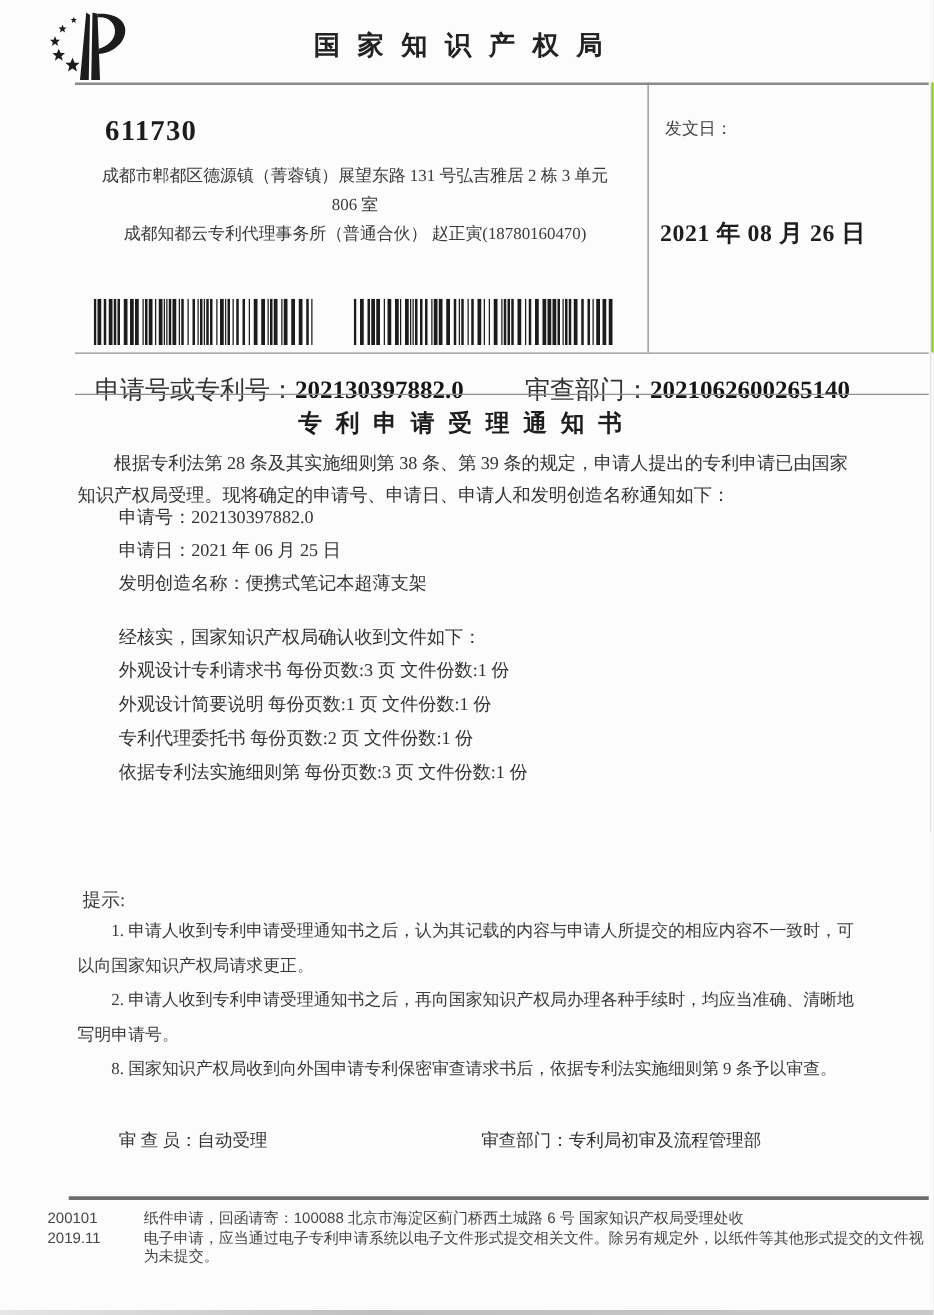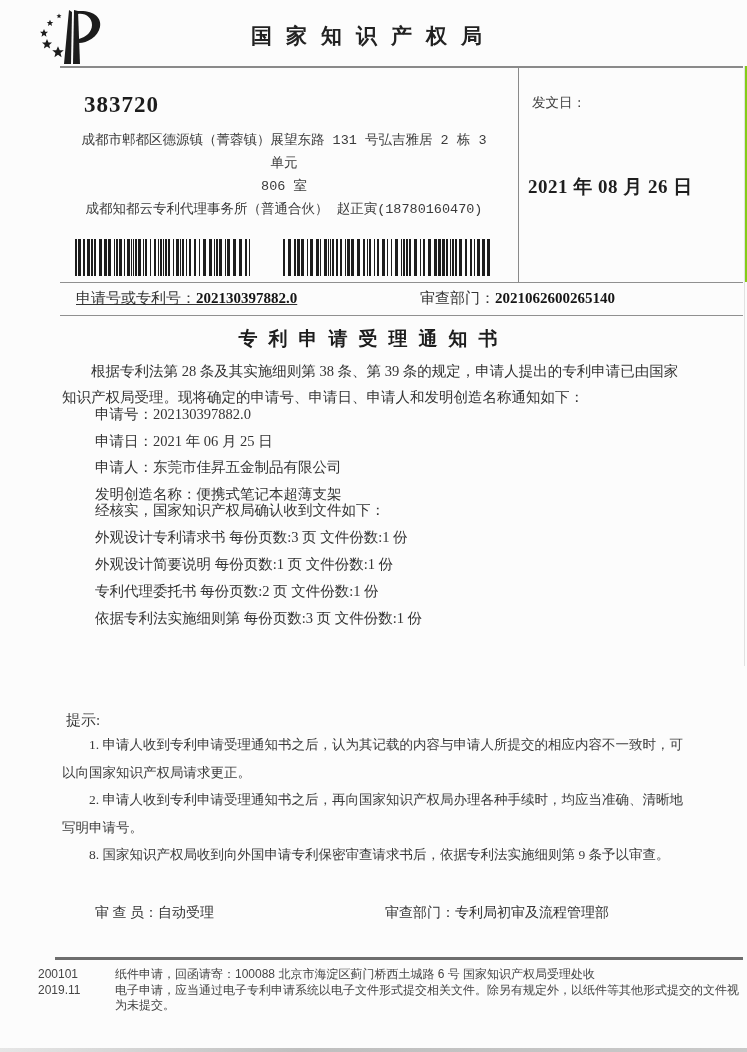--- a/index.html
+++ b/index.html
@@ -11,30 +11,30 @@
   }
   .abs{position:absolute;}
   
   .org-title{top:22px;left:0;right:0;text-align:center;font-size:21px;font-weight:600;
     letter-spacing:14px;color:#222;}
   .rule{background:#8a8a8a;height:2px;}
   .rule-thin{background:#909090;height:1px;}
   .vline{background:#8a8a8a;width:1px;}
   
   .doc-code{top:92px;left:84px;font-size:23px;font-weight:bold;letter-spacing:1px;color:#1c1c1c;}
-  .addr{top:129px;left:74px;width:420px;text-align:center;font-size:13.5px;line-height:23px;color:#3a3a3a;font-family:Liberation Mono, monospace;}
+  .addr{top:129px;left:74px;width:420px;text-align:center;font-size:13.5px;line-height:23px;color:#3a3a3a;}
   
   .datebox{top:66px;left:518px;width:227px;height:216px;border-right:4px solid #84cc16;}
   .datebox .lbl{position:absolute;top:28px;left:14px;font-size:13.5px;color:#3f3f3f;}
   .datebox .val{position:absolute;top:108px;left:10px;font-size:19px;font-weight:bold;color:#1e1e1e;letter-spacing:0.5px;}
   
   .barcode{display:flex;align-items:stretch;overflow:hidden;}
   .barcode i{background:#1c1c1c;display:block;height:100%;flex:none;}
   
-  .appline{top:289px;left:76px;right:10px;font-size:15px;color:#333;text-decoration:underline;}
+  .appline{top:298px;left:76px;right:10px;font-size:20px;color:#333;}
   .appline b{font-family:"Liberation Serif","DejaVu Serif",serif;color:#151515;}
   .appline .right{position:absolute;left:344px;top:0;}
   
   .notice-title{top:326px;left:0;right:0;text-align:center;font-size:19px;font-weight:bold;
     letter-spacing:11px;color:#1d1d1d;}
   .body-text{font-size:14.5px;line-height:26px;color:#333;}
   .intro{top:358px;left:62px;width:628px;text-indent:2em;}
   .fields{top:401px;left:95px;line-height:26.5px;}
   .confirm{top:497px;left:95px;line-height:27px;}
   .tips-label{top:711px;left:66px;font-size:15px;color:#3a3a3a;}
@@ -72,21 +72,21 @@
         <polygon transform="translate(16,17) scale(0.65)" points="0,-5 1.5,-1.6 5,-1.6 2.2,0.9 3.1,4.6 0,2.4 -3.1,4.6 -2.2,0.9 -5,-1.6 -1.5,-1.6"></polygon>
         <polygon transform="translate(25,10) scale(0.5)" points="0,-5 1.5,-1.6 5,-1.6 2.2,0.9 3.1,4.6 0,2.4 -3.1,4.6 -2.2,0.9 -5,-1.6 -1.5,-1.6"></polygon>
       </g>
     </g>
   </svg>
 
   <div class="abs org-title">国家知识产权局</div>
 
   <div class="abs rule" style="top:66px;left:60px;width:683px"></div>
 
-  <div class="abs doc-code">383720</div>
+  <div class="abs doc-code">611730</div>
 
   <div class="abs addr">
     <div>成都市郫都区德源镇（菁蓉镇）展望东路 131 号弘吉雅居 2 栋 3 单元</div>
     <div>806 室</div>
     <div>成都知都云专利代理事务所（普通合伙）  赵正寅(18780160470)</div>
   </div>
 
   <div class="abs datebox">
     <div class="lbl">发文日：</div>
     <div class="val">2021 年 08 月 26 日</div>
@@ -205,21 +205,20 @@
 
   <div class="abs rule-thin" style="top:315px;left:60px;width:683px"></div>
 
   <div class="abs notice-title">专利申请受理通知书</div>
 
   <div class="abs body-text intro">根据专利法第 28 条及其实施细则第 38 条、第 39 条的规定，申请人提出的专利申请已由国家知识产权局受理。现将确定的申请号、申请日、申请人和发明创造名称通知如下：</div>
 
   <div class="abs body-text fields">
     <div><span>申请号：</span><span>202130397882.0</span></div>
     <div><span>申请日：</span><span>2021 年 06 月 25 日</span></div>
-    <div><span>申请人：</span><span>东莞市佳昇五金制品有限公司</span></div>
     <div><span>发明创造名称：</span><span>便携式笔记本超薄支架</span></div>
   </div>
 
   <div class="abs body-text confirm">
     <div>经核实，国家知识产权局确认收到文件如下：</div>
     <div>外观设计专利请求书  每份页数:3 页  文件份数:1 份</div>
     <div>外观设计简要说明  每份页数:1 页  文件份数:1 份</div>
     <div>专利代理委托书  每份页数:2 页  文件份数:1 份</div>
     <div>依据专利法实施细则第  每份页数:3 页  文件份数:1 份</div>
   </div>

